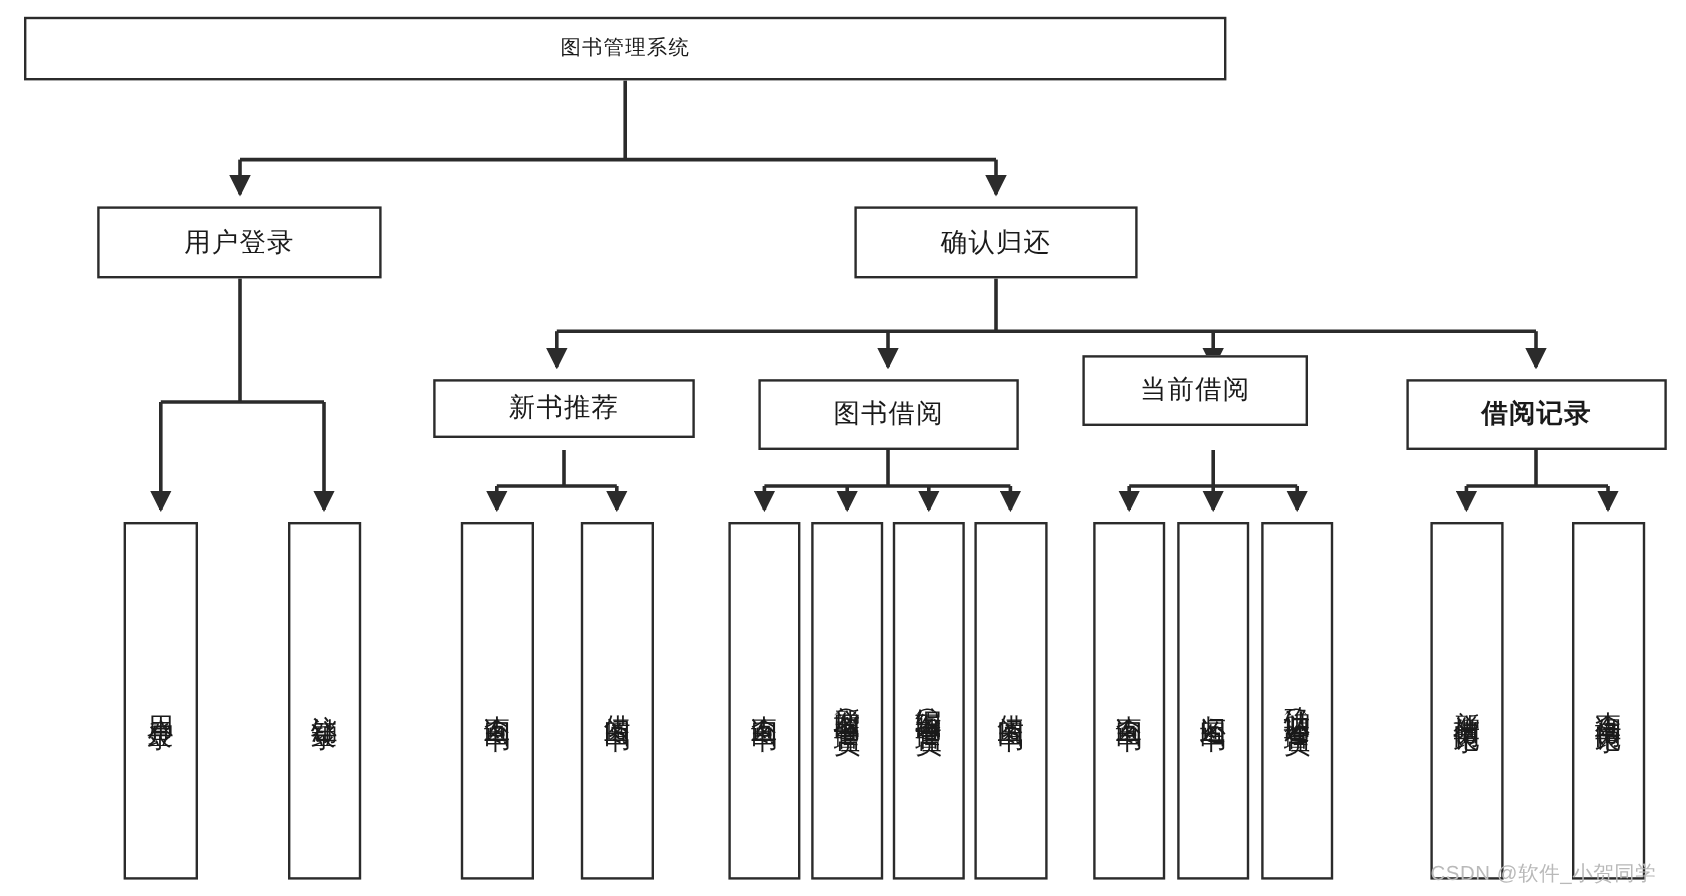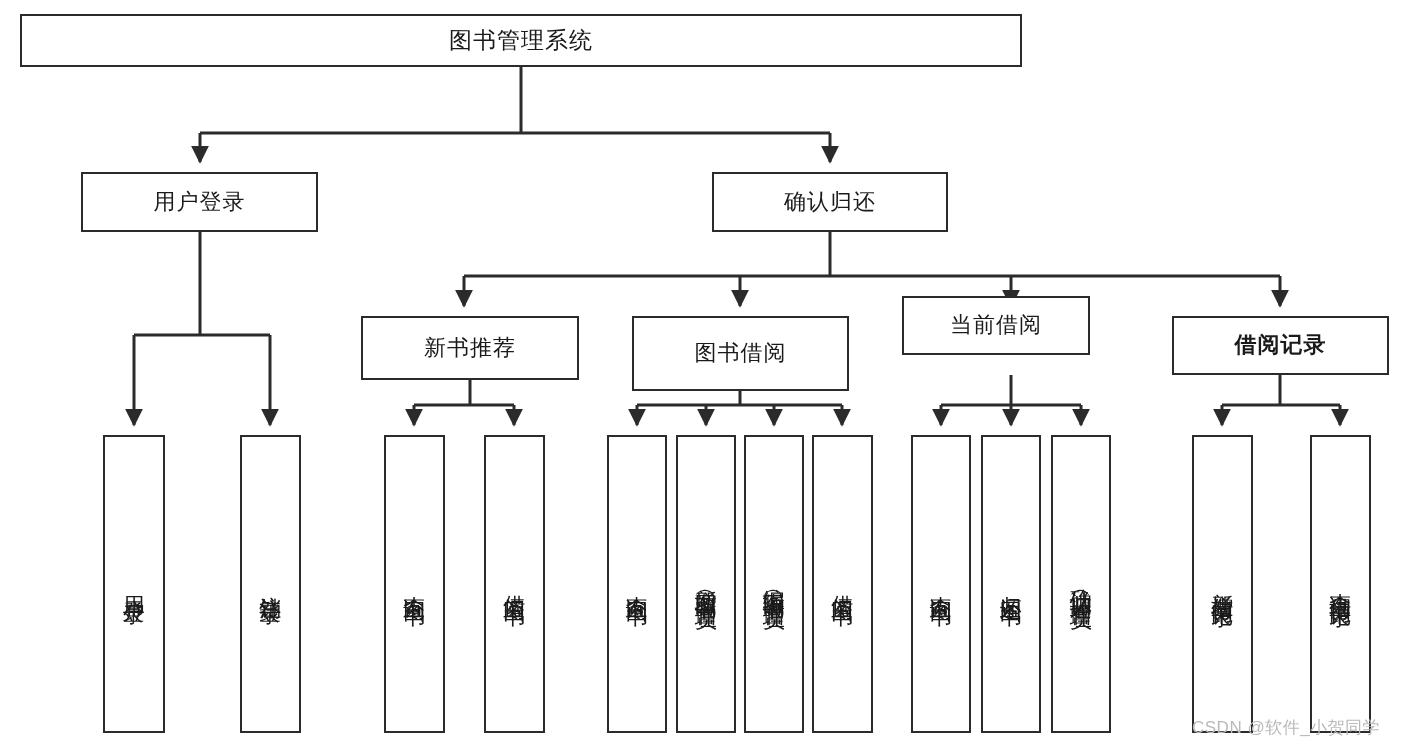--- a/index.html
+++ b/index.html
@@ -33,21 +33,21 @@
     justify-content: center;
     color: #1a1a1a;
     letter-spacing: 1px;
   }
   .node.h {
     font-size: 22px;
     line-height: 1.2;
     white-space: nowrap;
   }
   .node.root {
-    font-size: 23px;
+    font-size: 17px;
   }
   .node.v {
     writing-mode: vertical-rl;
     text-orientation: upright;
     font-size: 22px;
     line-height: 1.25;
     padding: 6px 0;
     letter-spacing: 3px;
     align-items: center;
     justify-content: center;
@@ -125,24 +125,24 @@
     <span>图书管理系统</span>
   </div>
 
   <div class="node h" style="left:81px; top:172px; width:237px; height:60px;">
     <span>用户登录</span>
   </div>
   <div class="node h" style="left:712px; top:172px; width:236px; height:60px;">
     <span>确认归还</span>
   </div>
 
-  <div class="node h" style="left:361px; top:316px; width:218px; height:64px;">
+  <div class="node h" style="left:361px; top:316px; width:218px; height:49px;">
     <span>新书推荐</span>
   </div>
-  <div class="node h" style="left:632px; top:316px; width:217px; height:75px;">
+  <div class="node h" style="left:632px; top:316px; width:217px; height:59px;">
     <span>图书借阅</span>
   </div>
   <div class="node h" style="left:902px; top:296px; width:188px; height:59px;">
     <span>当前借阅</span>
   </div>
   <div class="node h" style="left:1172px; top:316px; width:217px; height:59px;font-weight:bold;">
     <span>借阅记录</span>
   </div>
 
   <div class="node v" style="left:103px; top:435px; width:62px; height:298px;">

